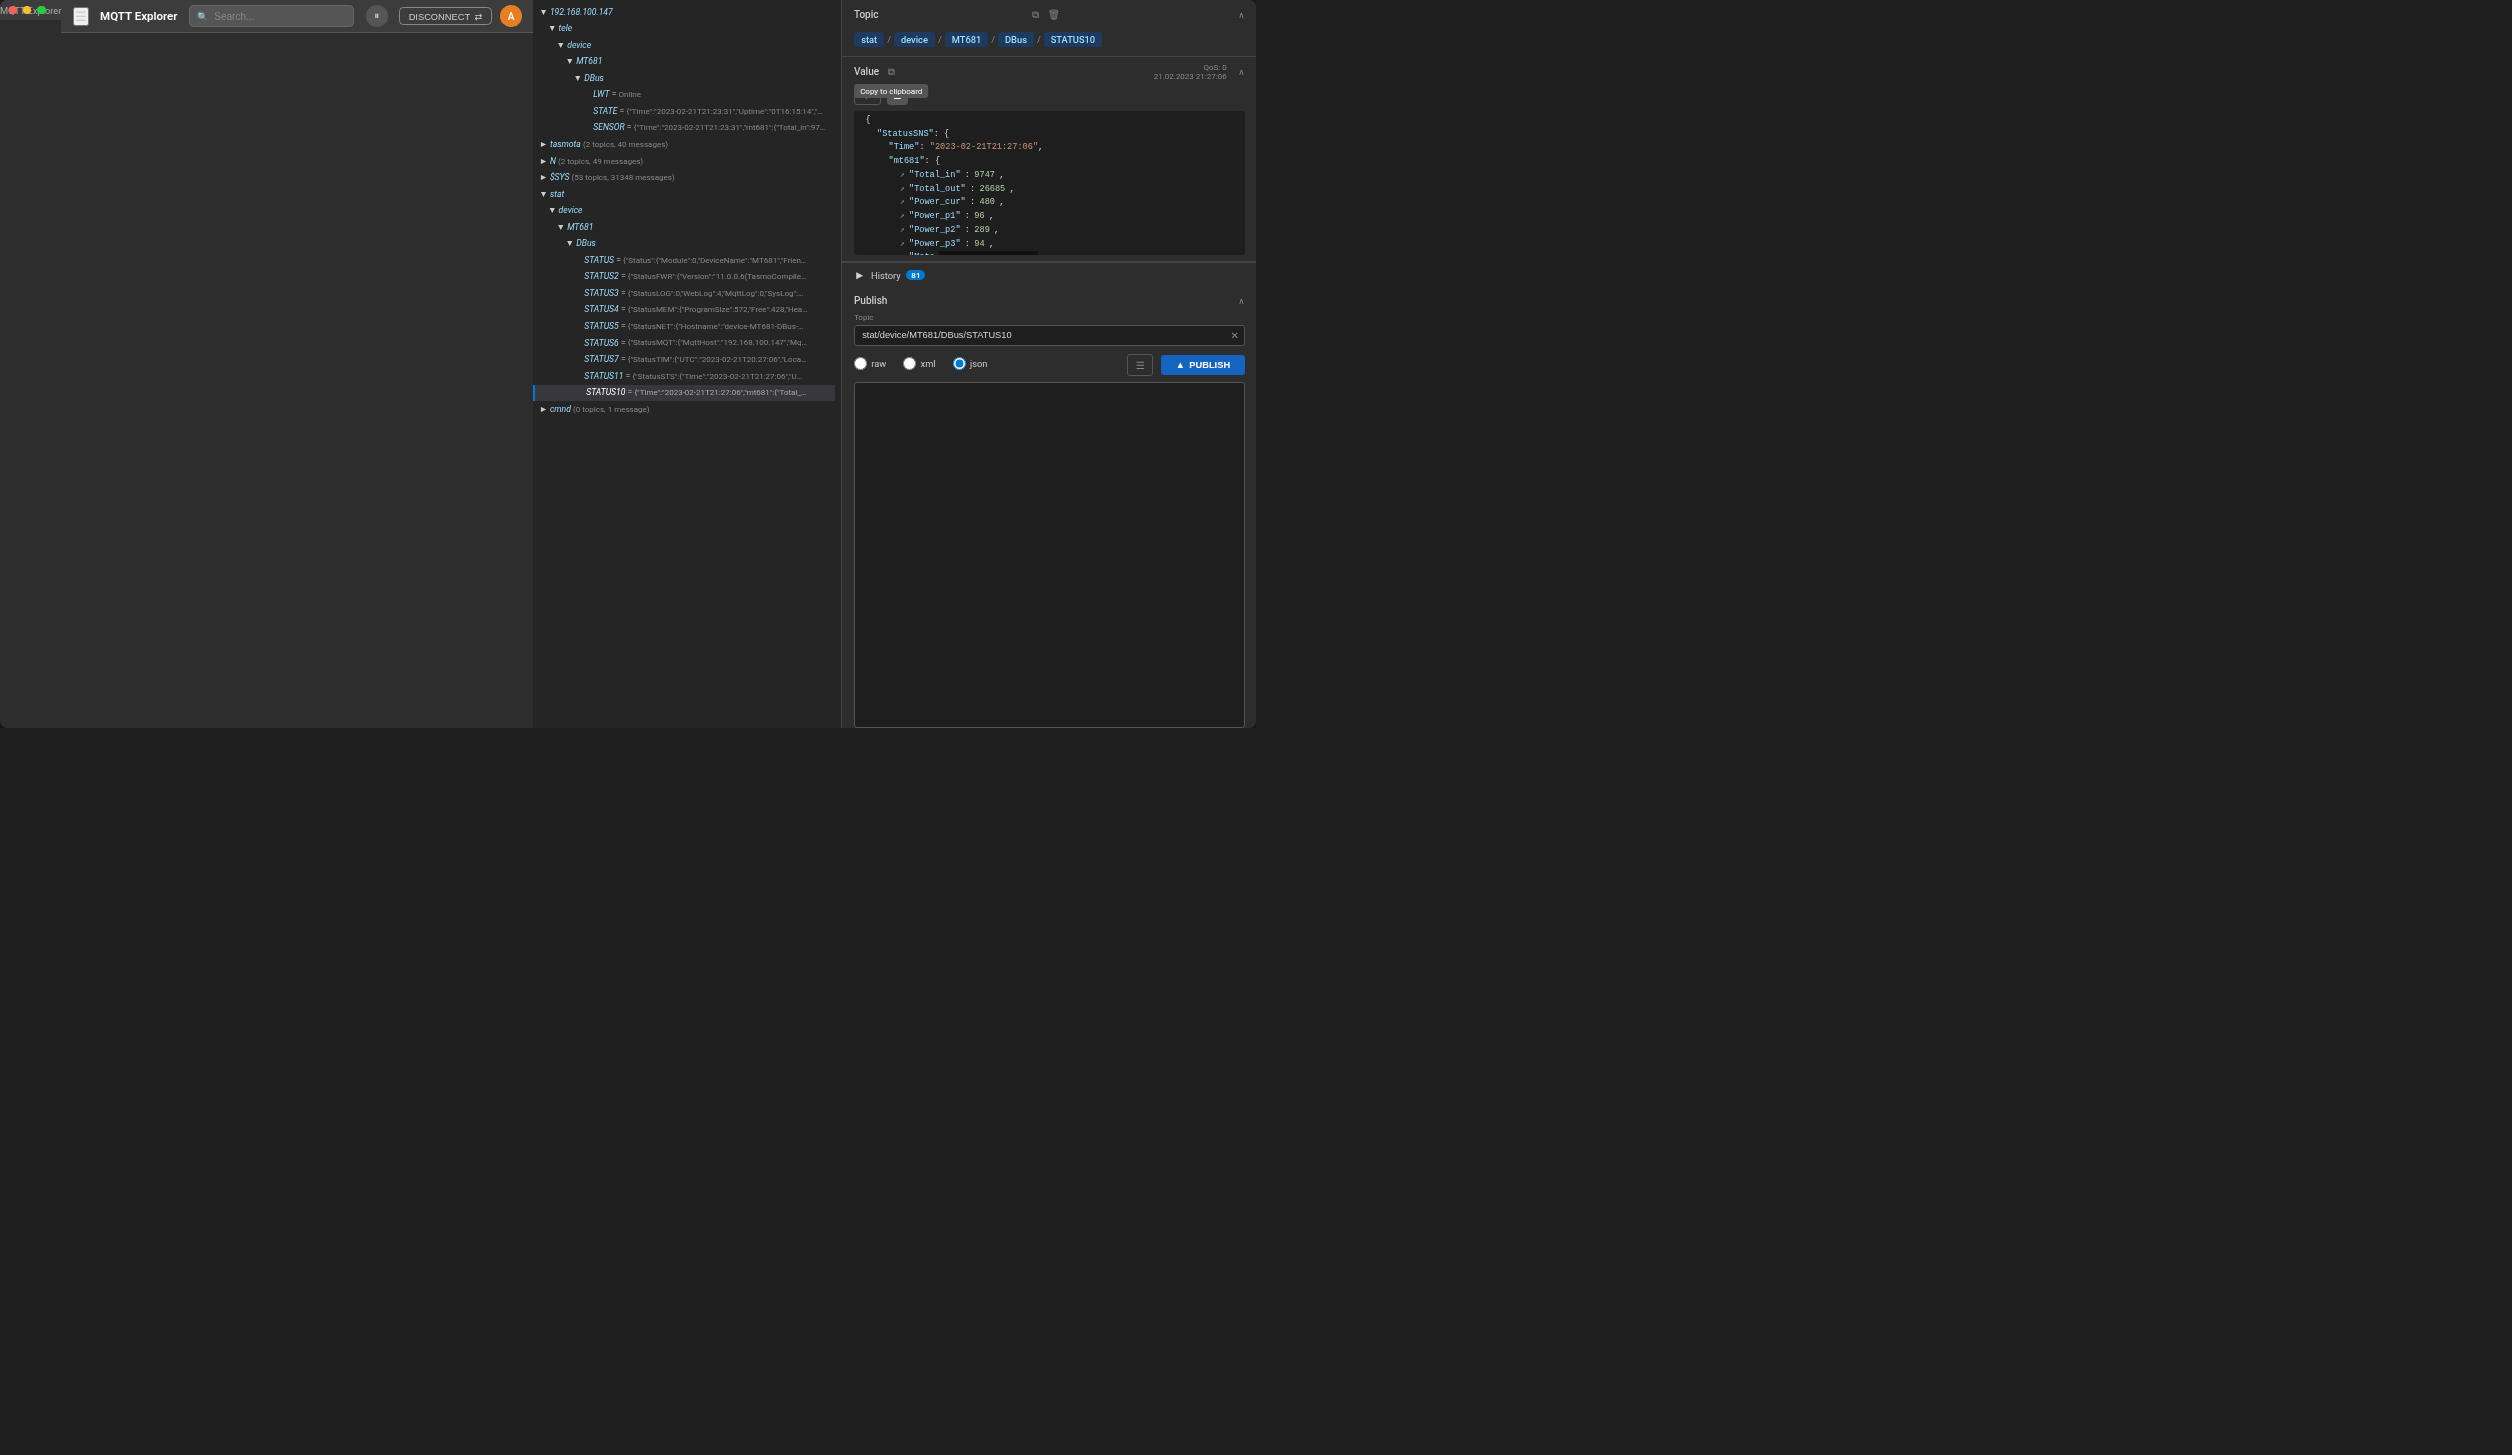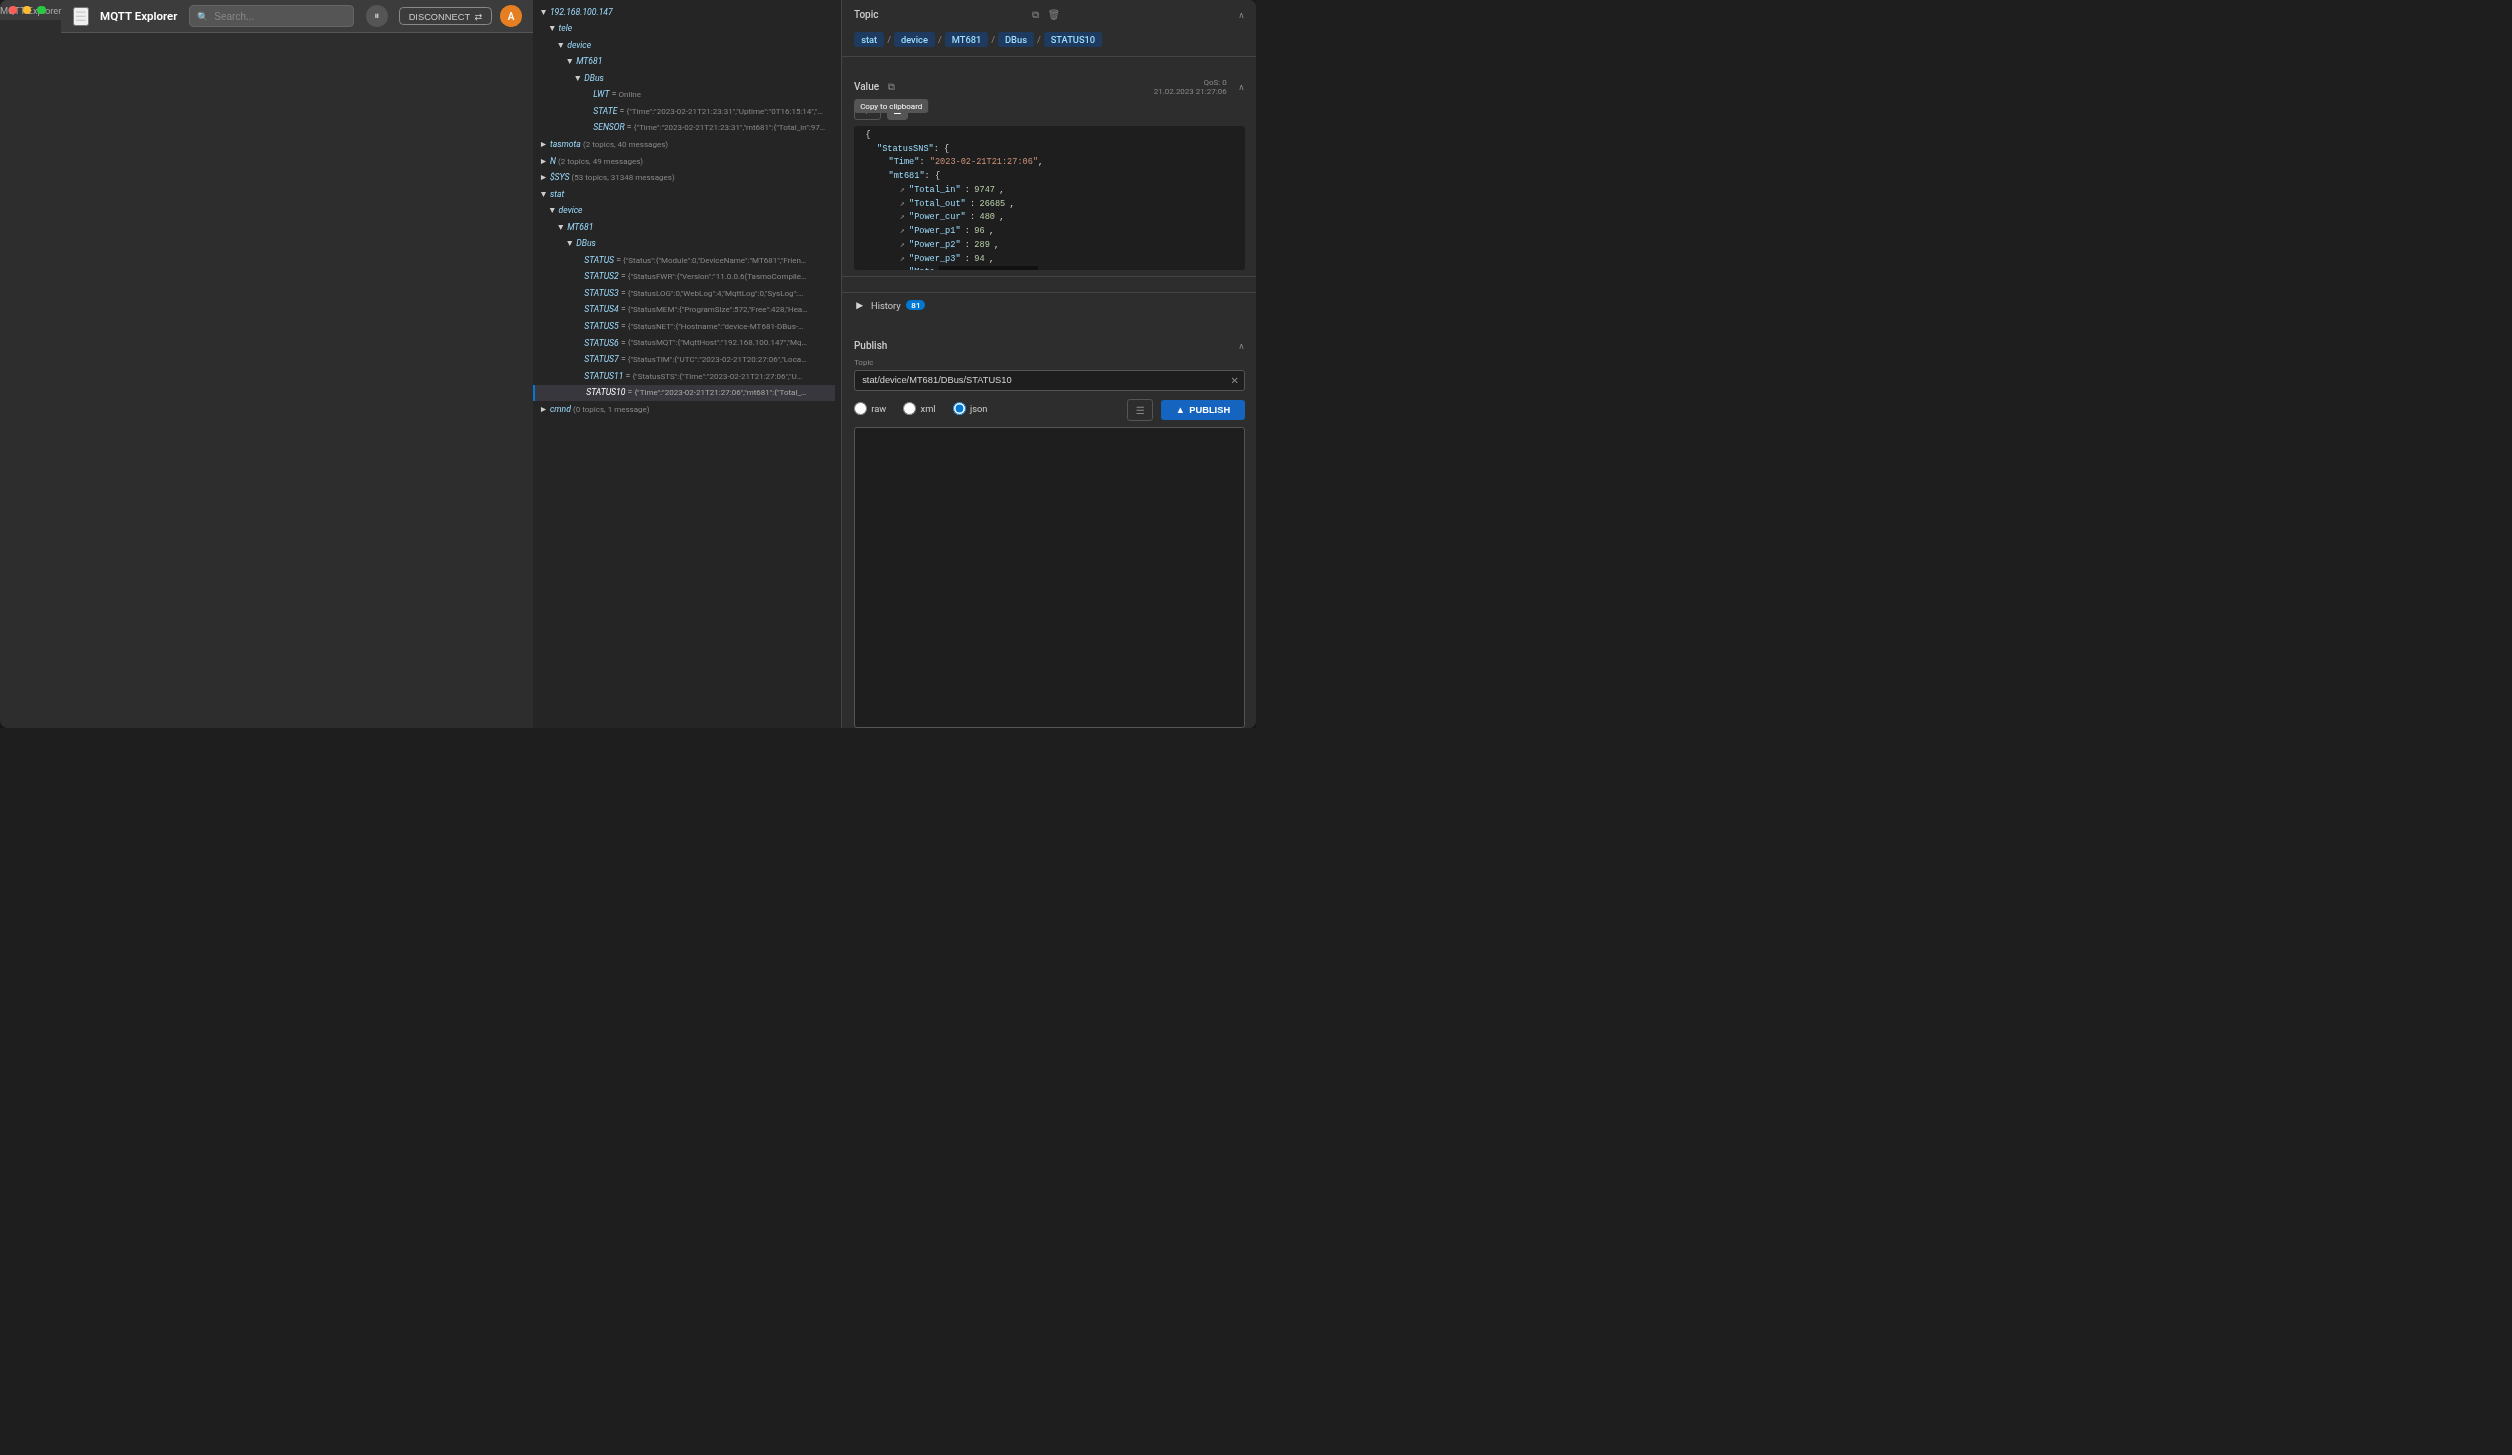--- a/index.html
+++ b/index.html
@@ -168,21 +168,20 @@
     .tree-arrow { display: inline-block; width: 8.6px; }
     .kv-label { color: #9cdcfe; font-style: italic; }
     .kv-eq { color: #ccc; }
     
     .right-panel {
       flex: 1;
       background: #2d2d2d;
       display: flex;
       flex-direction: column;
       overflow: hidden;
-      gap: 15px;
     }
     
     .section {
       border-bottom: 0.7px solid #444;
     }
     .section-header {
       display: flex;
       align-items: center;
       padding: 7.2px 11.5px;
       background: #2d2d2d;

